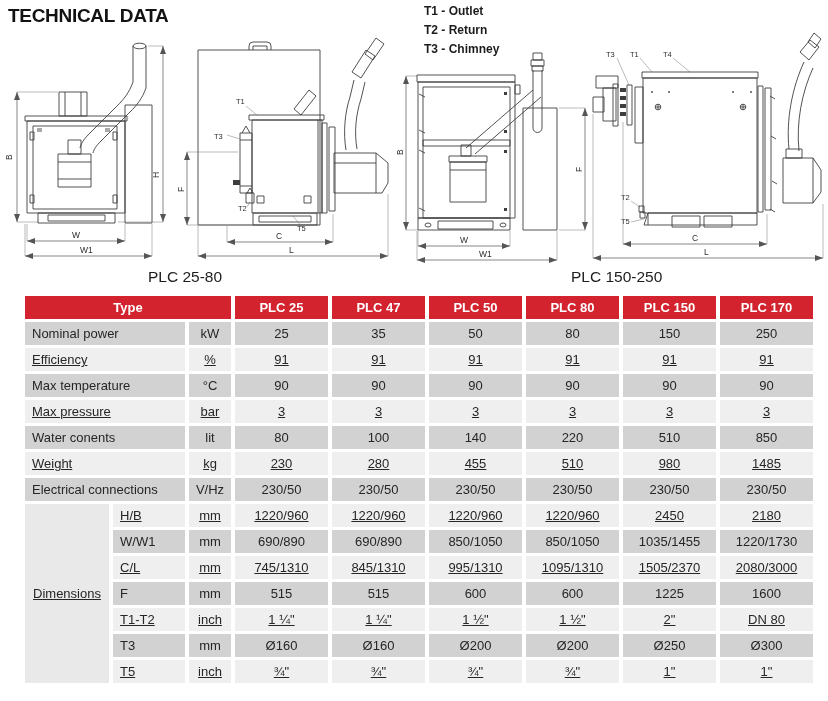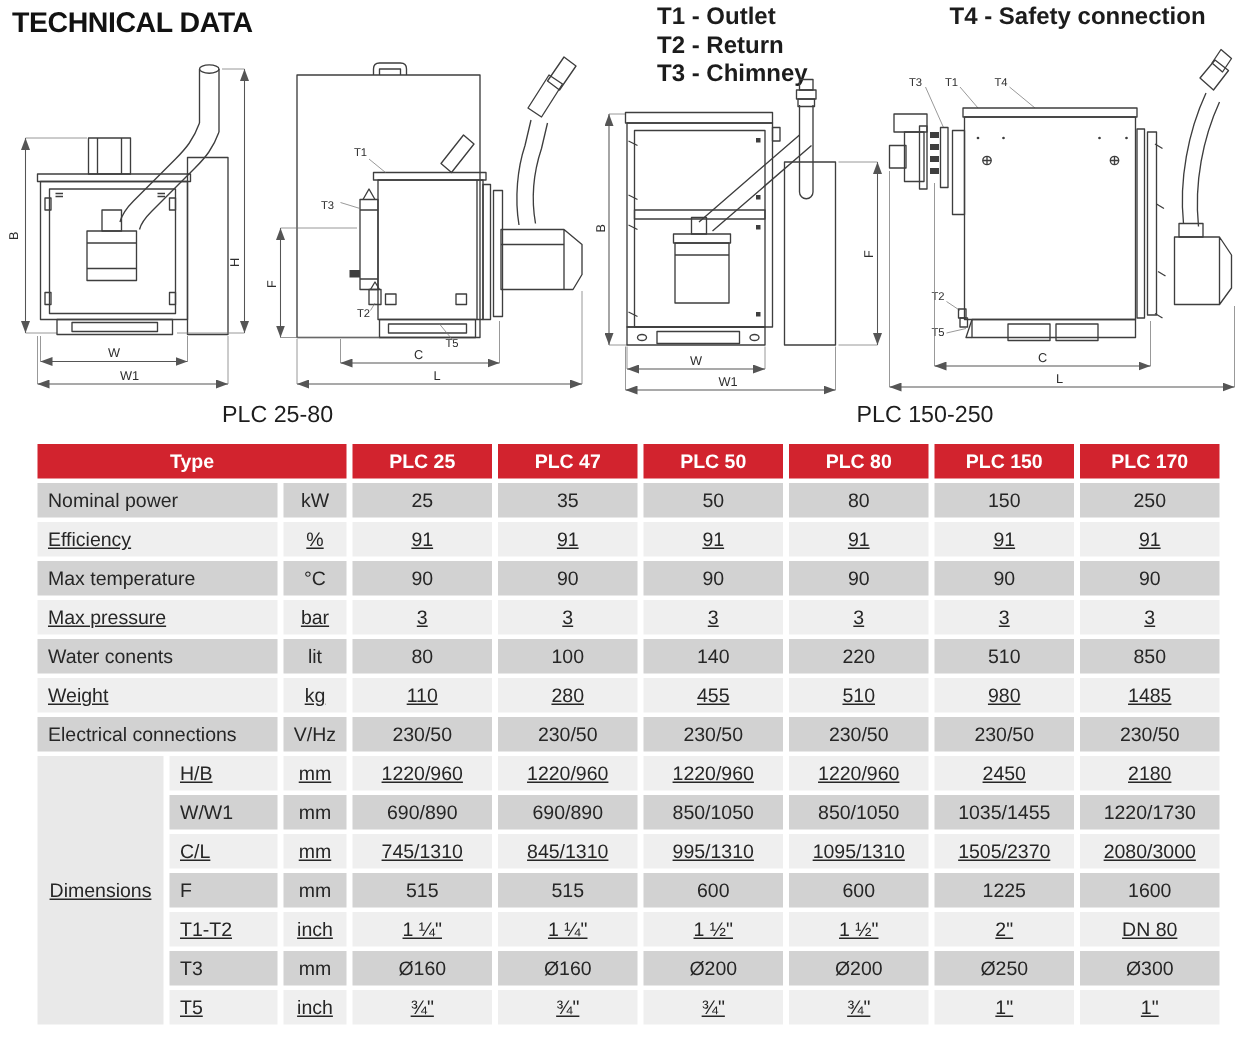--- a/index.html
+++ b/index.html
@@ -4,21 +4,21 @@
 <style>
   html,body{margin:0;padding:0;}
   body{
     width:828px;height:701px;position:relative;overflow:hidden;
     background:#ffffff;font-family:"Liberation Sans", sans-serif;
   }
   .title{
     position:absolute;left:8px;top:5px;font-size:19px;font-weight:700;
     letter-spacing:-0.3px;color:#121212;white-space:nowrap;
   }
-  .legend{position:absolute;top:2px;font-size:16px;font-weight:600;color:#1c1c1c;line-height:19px;margin-left:14px;}
+  .legend{position:absolute;top:2px;font-size:12px;font-weight:600;color:#1c1c1c;line-height:19px;}
   .legend-left{left:424px;}
   .legend-right{left:619px;}
   .legend div{white-space:nowrap;}
   .caption{position:absolute;top:268px;font-size:15.5px;font-weight:500;color:#1d1d1d;white-space:nowrap;}
   .caption-small{left:148px;}
   .caption-large{left:571px;}
   svg.draw{position:absolute;left:0;top:30px;}
   svg.draw .ln{fill:none;stroke:#3e3e3e;stroke-width:0.9;stroke-linejoin:round;}
   svg.draw .fl{fill:#3e3e3e;stroke:none;}
   svg.draw .dim{fill:none;stroke:#555;stroke-width:0.7;}
@@ -41,21 +41,20 @@
 <body>
 
 <div class="title">TECHNICAL DATA</div>
 
 <div class="legend legend-left">
   <div>T1 - Outlet</div>
   <div>T2 - Return</div>
   <div>T3 - Chimney</div>
 </div>
 <div class="legend legend-right">
-  <div>T4 - Safety connection</div>
 </div>
 
 <svg class="draw" width="828" height="263" viewBox="0 30 828 263">
   <defs>
     <marker id="arr" viewBox="0 0 8 6" markerWidth="8" markerHeight="6" refX="8" refY="3" orient="auto-start-reverse" markerUnits="userSpaceOnUse">
       <path d="M0,0 L8,3 L0,6 Z" fill="#555"></path>
     </marker>
   </defs>
 
   <g>
@@ -302,21 +301,21 @@
         <td class="val">80</td>
         <td class="val">100</td>
         <td class="val">140</td>
         <td class="val">220</td>
         <td class="val">510</td>
         <td class="val">850</td>
       </tr>
       <tr class="shade-light">
         <td class="lbl" colspan="2">Weight</td>
         <td class="unit">kg</td>
-        <td class="val">110</td>
+        <td class="val">230</td>
         <td class="val">280</td>
         <td class="val">455</td>
         <td class="val">510</td>
         <td class="val">980</td>
         <td class="val">1485</td>
       </tr>
       <tr class="shade-dark">
         <td class="lbl" colspan="2">Electrical connections</td>
         <td class="unit">V/Hz</td>
         <td class="val">230/50</td>

